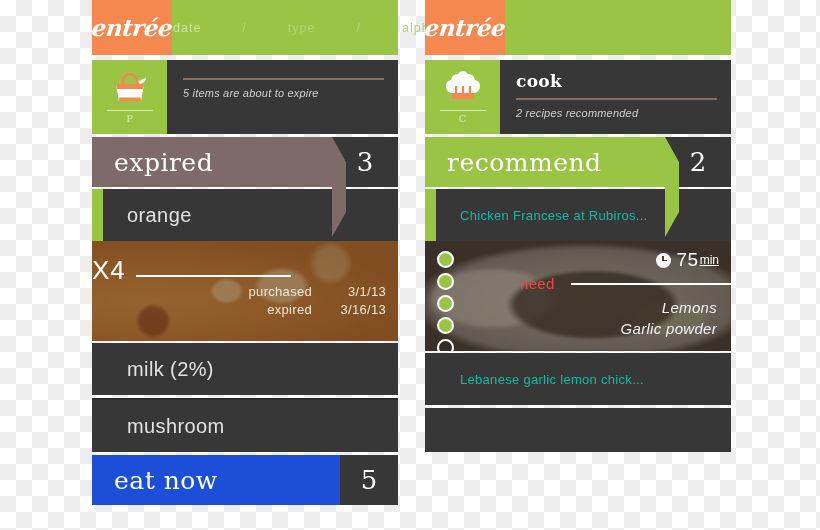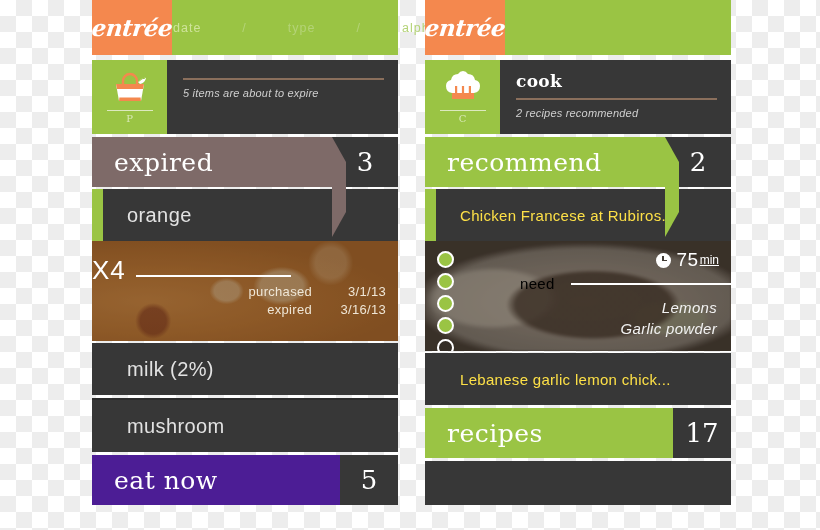--- a/index.html
+++ b/index.html
@@ -56,21 +56,21 @@
   .banner-label{font-family:"DejaVu Serif",serif;color:#ffffff;font-size:25px;
                 padding-left:22px;letter-spacing:.5px;font-weight:400;}
   .banner-count{flex:1;display:flex;align-items:center;justify-content:center;
                 font-family:"DejaVu Serif",serif;color:#ffffff;font-size:26px;}
 
   
   .row{display:flex;height:52px;background:#373737;align-items:center;margin-top:2px;}
   .row .accent{width:11px;align-self:stretch;background:#9ac444;}
   .row .rowtext{padding-left:24px;color:#e2e2e2;font-size:20px;letter-spacing:.4px;}
   .row.noaccent .rowtext{padding-left:35px;}
-  .row.small .rowtext{font-size:15px;color:#fde047;letter-spacing:.3px;}
+  .row.small .rowtext{font-size:13px;color:#14b8a6;letter-spacing:.3px;}
   .row.rowtop-divider{border-top:2px solid #2b2b2b;margin-top:0;}
 
   
   .photo{position:relative;height:100px;overflow:hidden;}
   .photo.tall{height:110px;}
   .photo-bg{position:absolute;inset:0;}
   .orange-bg{
     background:
       radial-gradient(ellipse 120% 90% at 18% 60%, #c8803a 0%, #b9702c 38%, #a86224 70%),
       linear-gradient(120deg,#c07d39,#a96627);
@@ -114,21 +114,21 @@
   .dot{width:17px;height:17px;border-radius:50%;border:2px solid #ffffff;box-sizing:border-box;}
   .dot.on{background:#9ac444;}
   .dot.off{background:rgba(40,36,32,.25);}
   .time{position:absolute;right:12px;top:8px;display:flex;align-items:center;color:#ffffff;}
   .clock{width:15px;height:15px;border-radius:50%;background:#ffffff;position:relative;margin-right:6px;}
   .clock:before{content:"";position:absolute;left:6.5px;top:3px;width:1.6px;height:5px;background:#403a33;}
   .clock:after{content:"";position:absolute;left:7px;top:7px;width:4px;height:1.6px;background:#403a33;}
   .time-num{font-size:19px;letter-spacing:.5px;}
   .time-unit{font-size:12px;margin-left:1px;text-decoration:underline;}
   .need-line{position:absolute;left:0;right:0;top:34px;display:flex;align-items:center;padding-left:95px;box-sizing:border-box;}
-  .need-label{color:#000000;font-size:15px;margin-right:16px;letter-spacing:.3px;}
+  .need-label{color:#ef4444;font-size:15px;margin-right:16px;letter-spacing:.3px;}
   .need-rule{flex:1;height:2px;background:#ffffff;}
   .need-items{position:absolute;right:14px;top:58px;text-align:right;}
   .need-item{font-size:15px;font-style:italic;color:#f2f2f2;letter-spacing:.3px;margin-bottom:4px;}
 </style>
 </head>
 <body>
 
 <div class="stage">
 
   <div class="panel panel-left">
@@ -203,21 +203,21 @@
 
     <div class="row noaccent">
       <div class="rowtext">milk (2%)</div>
     </div>
 
     <div class="row noaccent rowtop-divider" style="margin-top:3px;">
       <div class="rowtext">mushroom</div>
     </div>
 
     <div class="banner flat" style="margin-top:3px;">
-      <div class="banner-fill" style="color:#f4ac8d;background:#4c1d95;width:248px;">
+      <div class="banner-fill" style="color:#f4ac8d;background:#1d4ed8;width:248px;">
         <span class="banner-label">eat now</span>
       </div>
       <div class="banner-count">5</div>
     </div>
 
   </div>
 
   <div class="panel panel-right">
 
     <div class="app-header">
@@ -288,24 +288,18 @@
       <div class="need-items">
         <div class="need-item">Lemons</div>
         <div class="need-item">Garlic powder</div>
       </div>
     </div>
 
     <div class="row small noaccent">
       <div class="rowtext">Lebanese garlic lemon chick...</div>
     </div>
 
-    <div class="banner flat" style="margin-top:3px;">
-      <div class="banner-fill" style="color:#9ac444;background:#9ac444;width:248px;">
-        <span class="banner-label">recipes</span>
-      </div>
-      <div class="banner-count">17</div>
-    </div>
 
     <div style="height:44px;background:#373737;margin-top:3px;"></div>
 
   </div>
 
 </div>
 
 </body></html>

